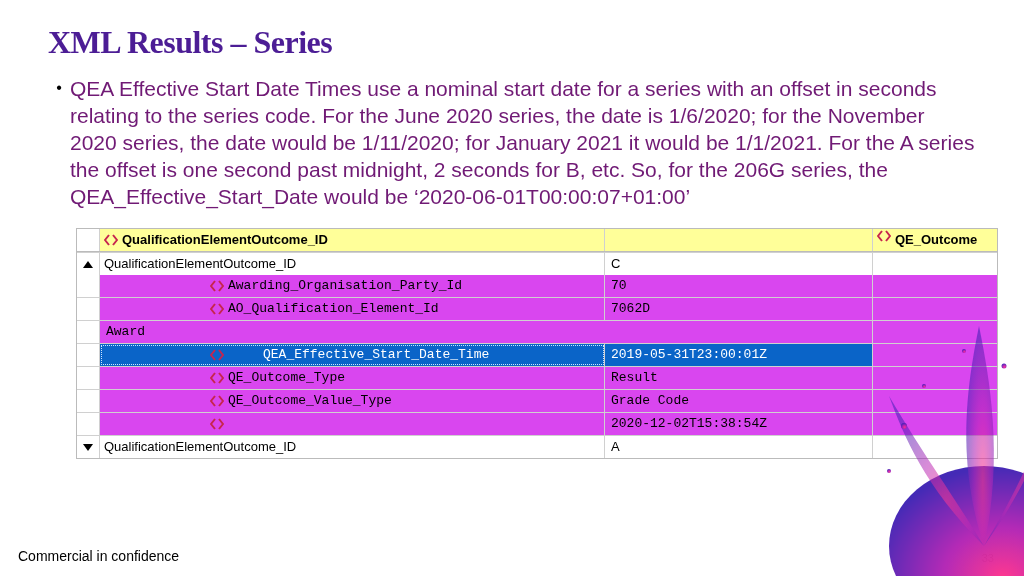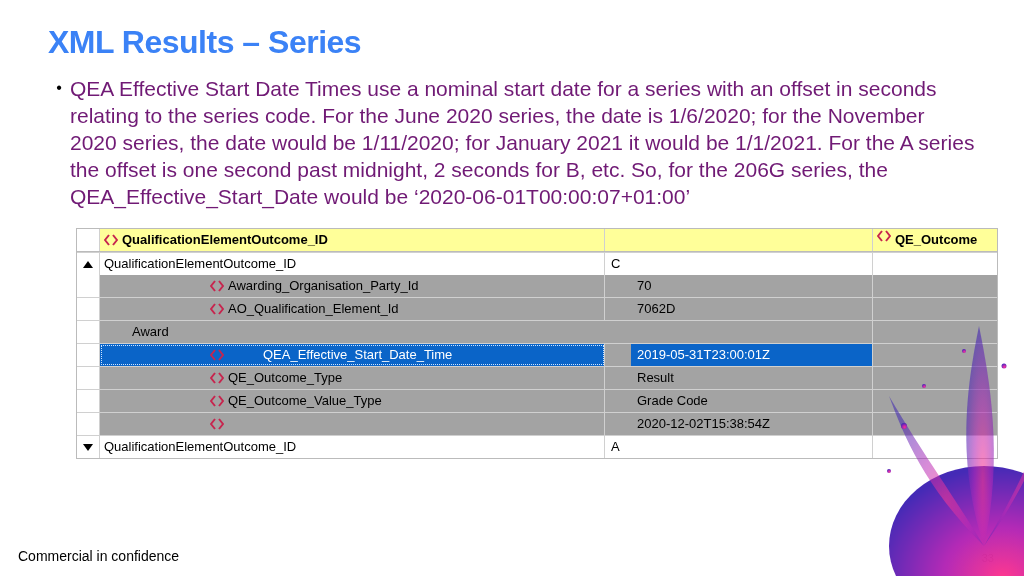--- a/index.html
+++ b/index.html
@@ -15,23 +15,24 @@
   .slide {
     position: relative;
     width: 1024px;
     height: 576px;
     box-sizing: border-box;
     padding: 24px 48px 0 48px;
   }
   .title {
     font-size: 32px;
     font-weight: 700;
-    color: #3b82f6;
+    color: #4c1d95;
     margin: 0 0 14px 0;
     letter-spacing: -0.5px;
+    font-family: Liberation Serif, serif;
   }
   .bullet-row {
     display: flex;
     align-items: flex-start;
   }
   .bullet-dot {
     width: 22px;
     flex: 0 0 22px;
     text-align: center;
     font-size: 16px;
@@ -56,21 +57,22 @@
     display: flex;
     background: #ffff99;
     border-bottom: 1px solid #bbb;
     height: 22px;
     line-height: 22px;
   }
   .row {
     display: flex;
     height: 22px;
     line-height: 22px;
-    background: #a3a3a3;
+    background: #d946ef;
+    font-family: Liberation Mono, monospace;
   }
   .row + .row,
   .hdr-row + .row,
   .parent-row,
   .sub-row,
   .footer-row { border-top: 1px solid #d0d0d0; }
   .col-gutter {
     flex: 0 0 22px;
     border-right: 1px solid #d0d0d0;
     display: flex;
@@ -88,21 +90,20 @@
     overflow: hidden;
     white-space: nowrap;
   }
   .col-key.child { padding-left: 110px; flex: 0 0 394px; }
   .col-val {
     flex: 1 1 auto;
     padding-left: 6px;
     border-right: 1px solid #d0d0d0;
     overflow: hidden;
     white-space: nowrap;
-    margin-left: 26px;
   }
   .col-hdr2 {
     flex: 0 0 120px;
     padding-left: 4px;
     display: flex;
     align-items: flex-start;
     gap: 4px;
     overflow: hidden;
     white-space: nowrap;
   }

